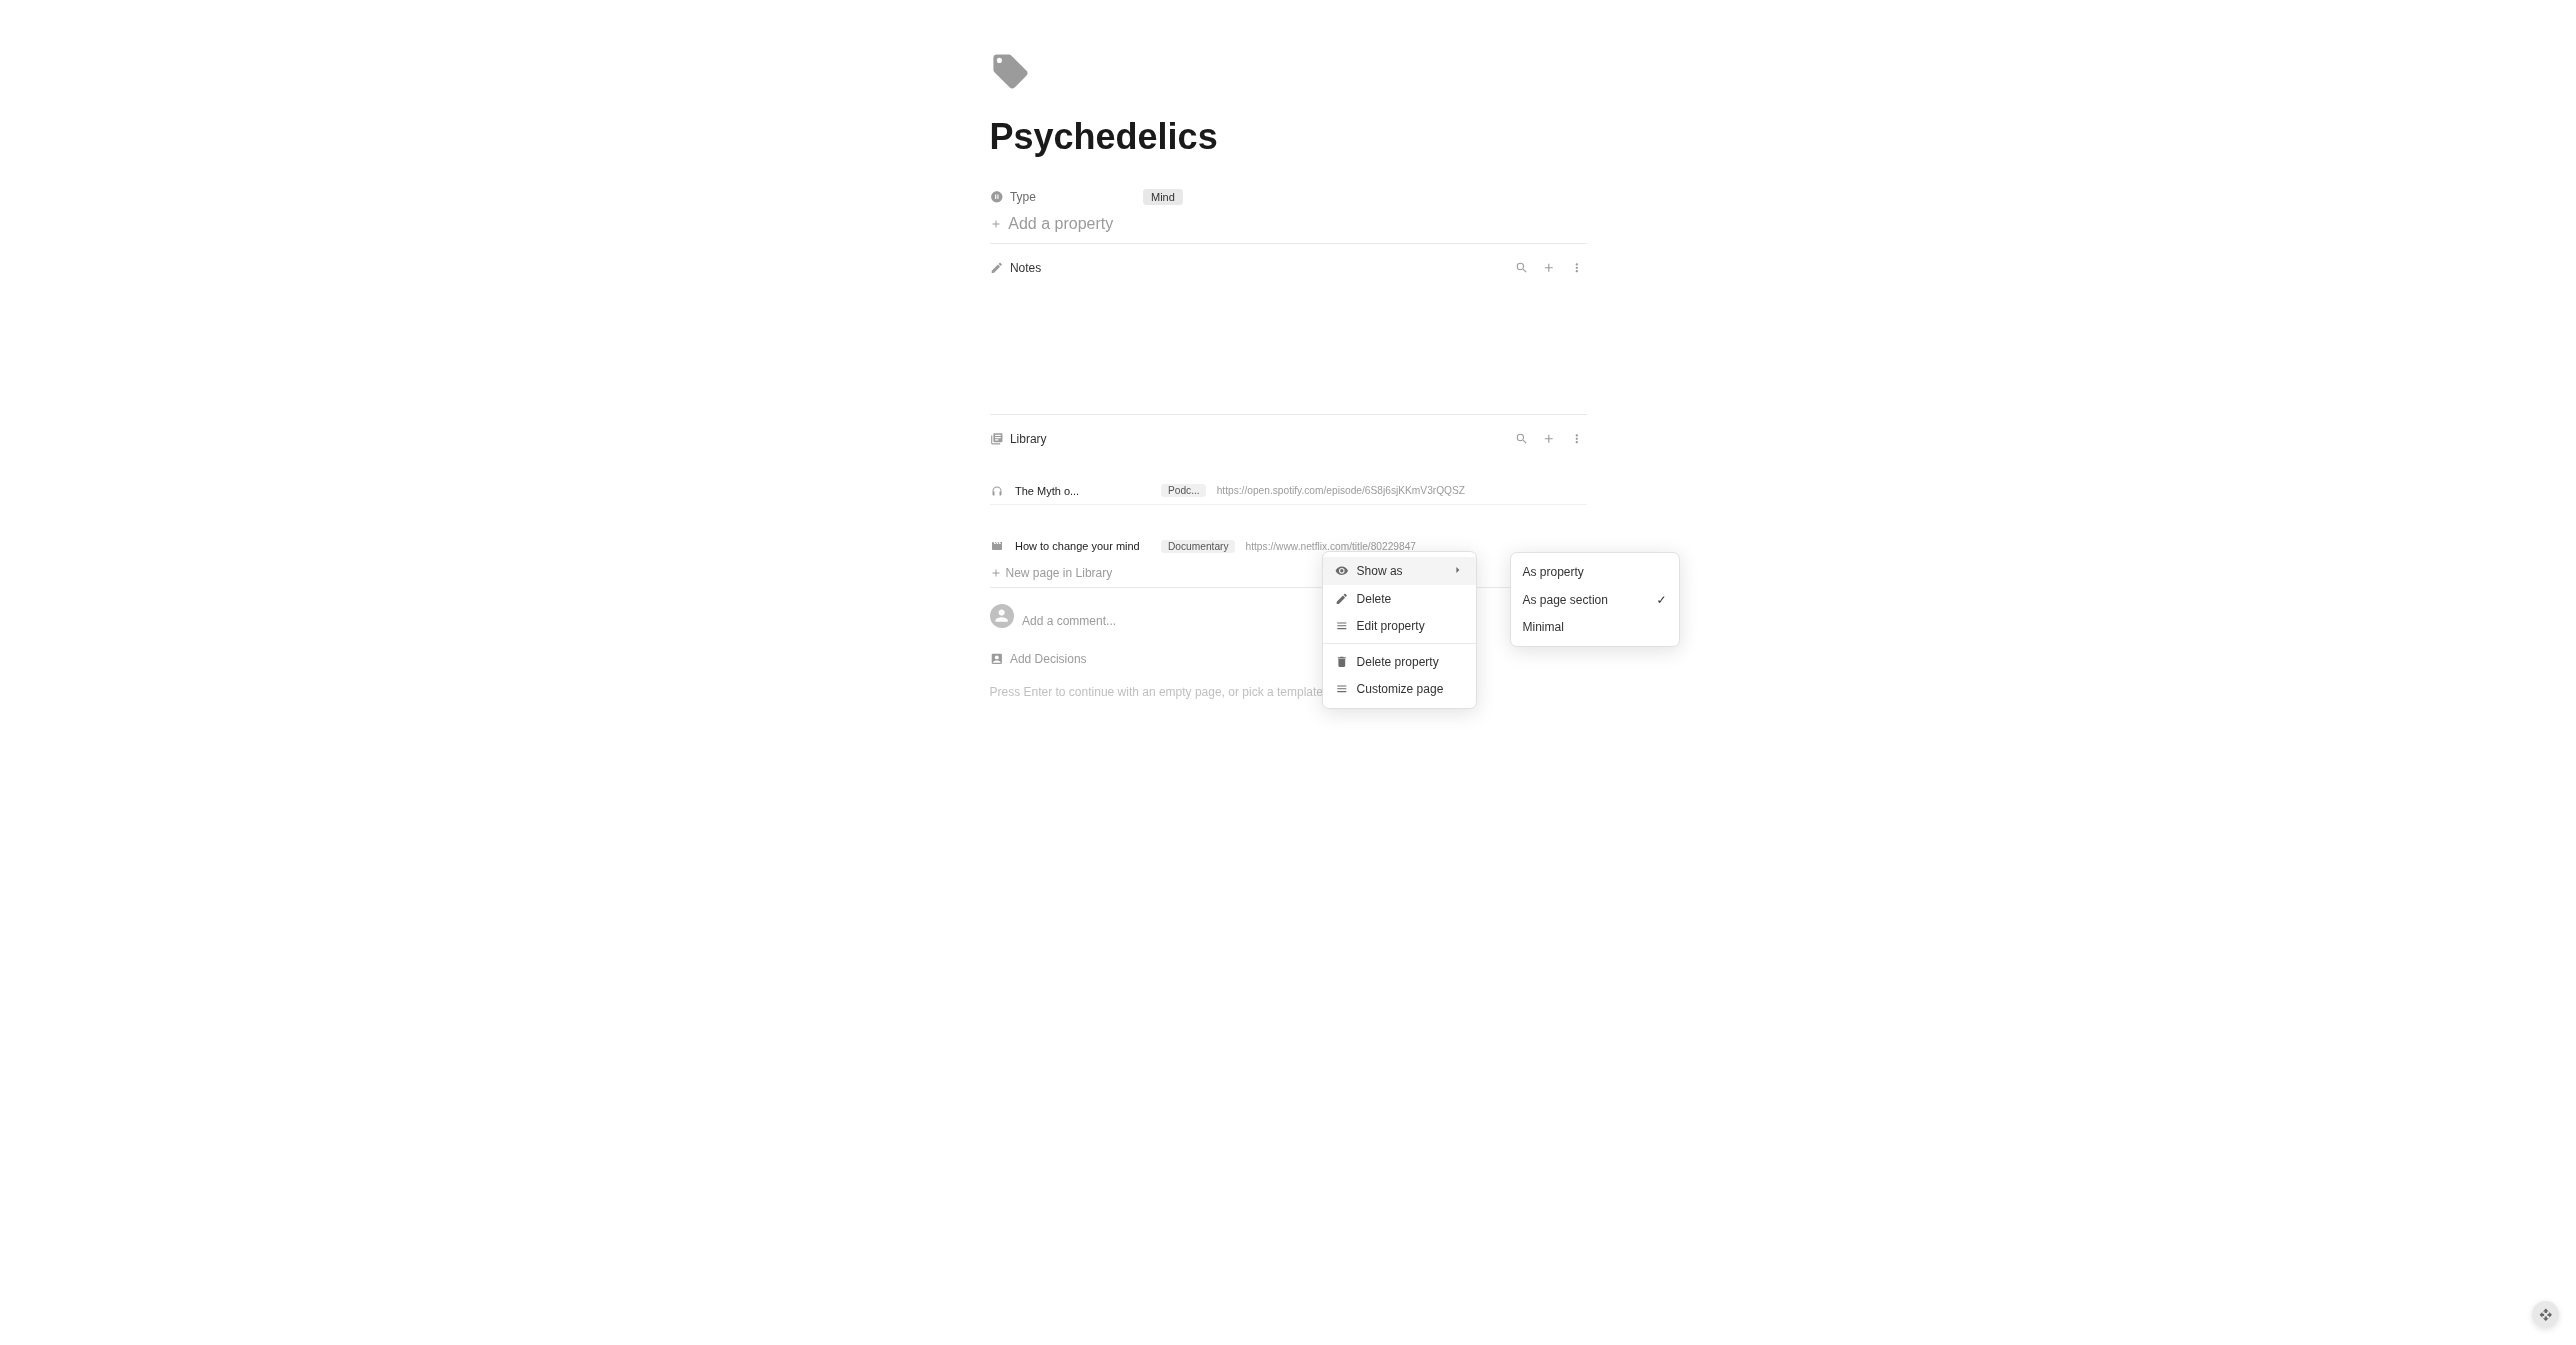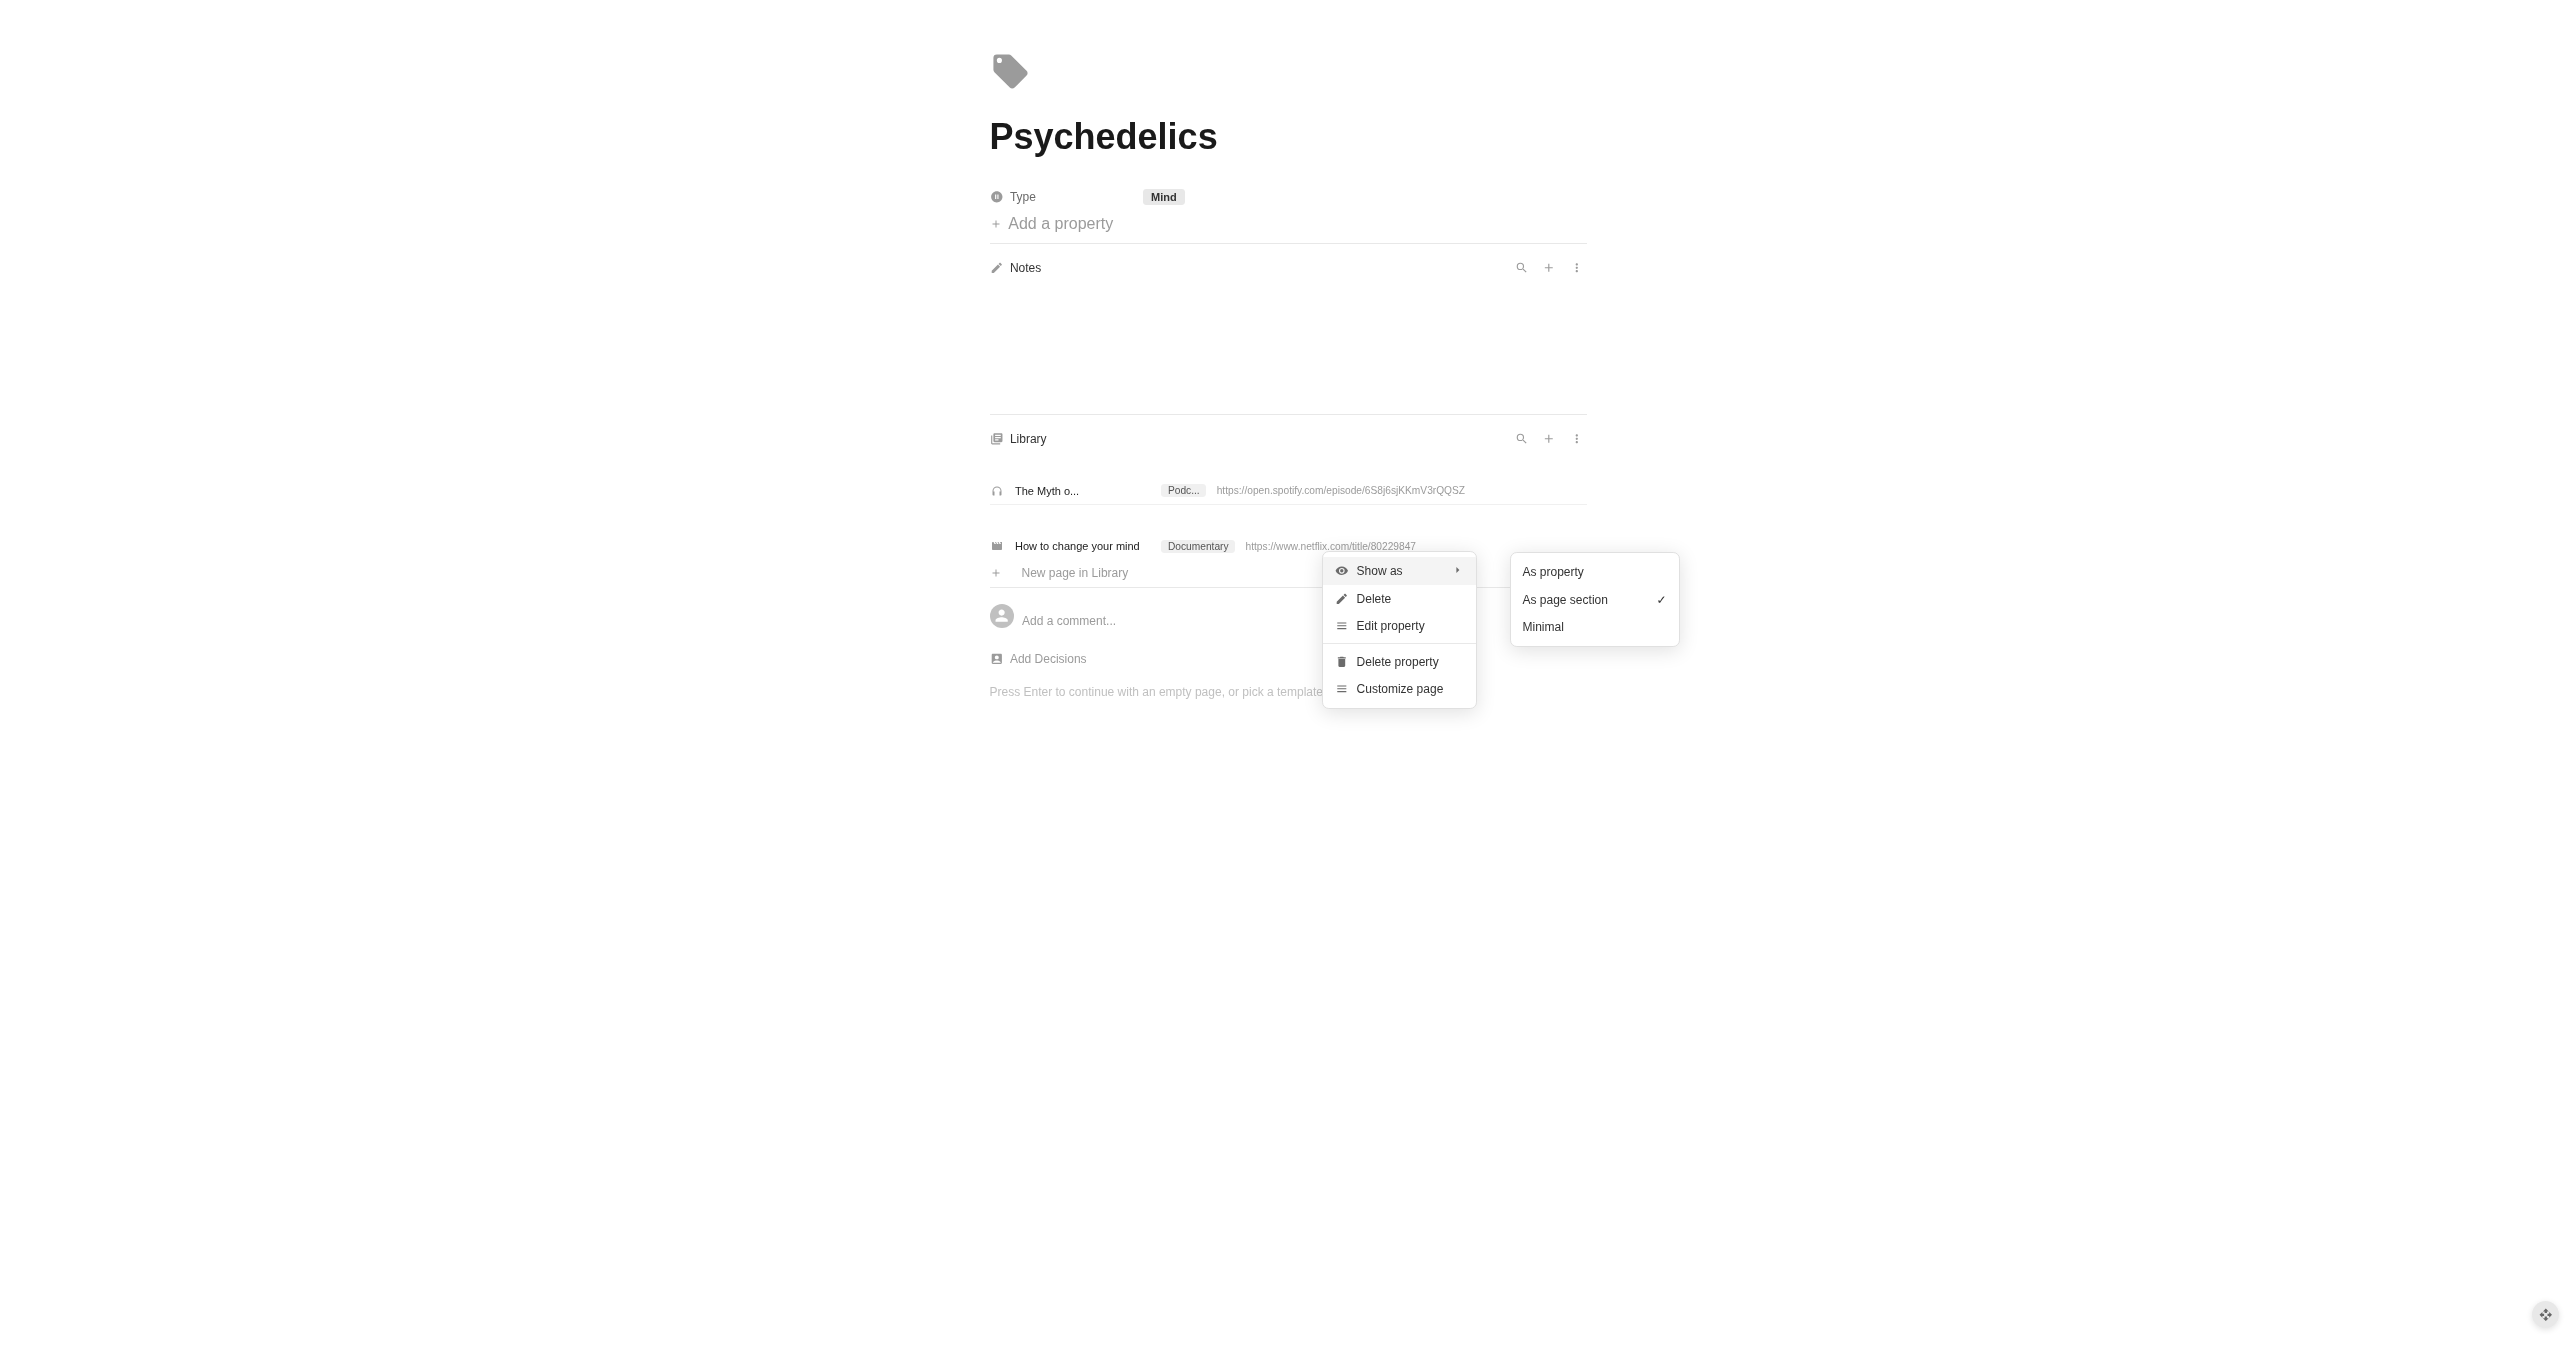--- a/index.html
+++ b/index.html
@@ -55,21 +55,20 @@
     .property-value {
       font-size: 12px;
       color: #1a1a1a;
     }
     .tag-badge {
       background: #e8e8e8;
       border-radius: 3.4px;
       padding: 1.7px 8.5px;
       font-size: 11px;
       color: #333;
-      font-weight: bold;
     }
     .add-property-row {
       display: flex;
       align-items: center;
       gap: 6.8px;
       color: #9b9b9b;
       font-size: 16px;
       cursor: pointer;
       padding: 3.4px 0;
     }
@@ -215,21 +214,21 @@
     .library-row-url {
       color: #9b9b9b;
       font-size: 10.2px;
       overflow: hidden;
       text-overflow: ellipsis;
       white-space: nowrap;
     }
     .new-page-row {
       display: flex;
       align-items: center;
-      gap: 20px;
+      gap: 4px;
       padding: 6.8px 0;
       color: #9b9b9b;
       font-size: 12px;
       cursor: pointer;
     }
 
     .comment-row {
       display: flex;
       align-items: flex-end;
       gap: 8.5px;

